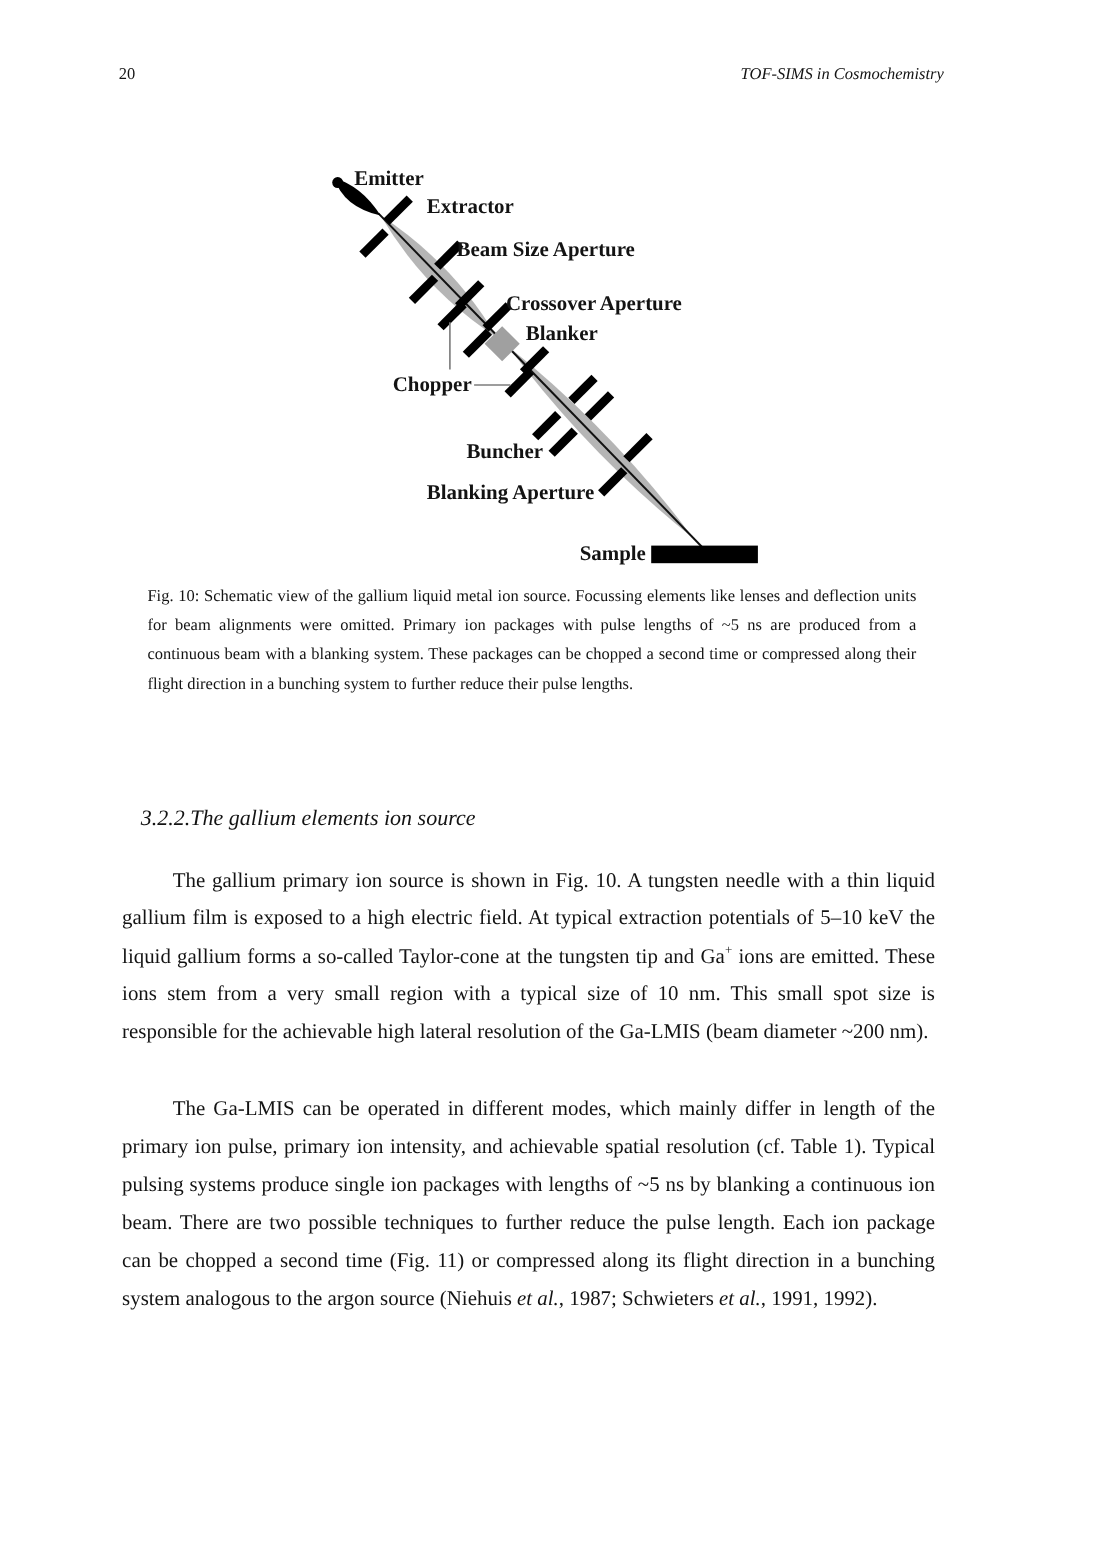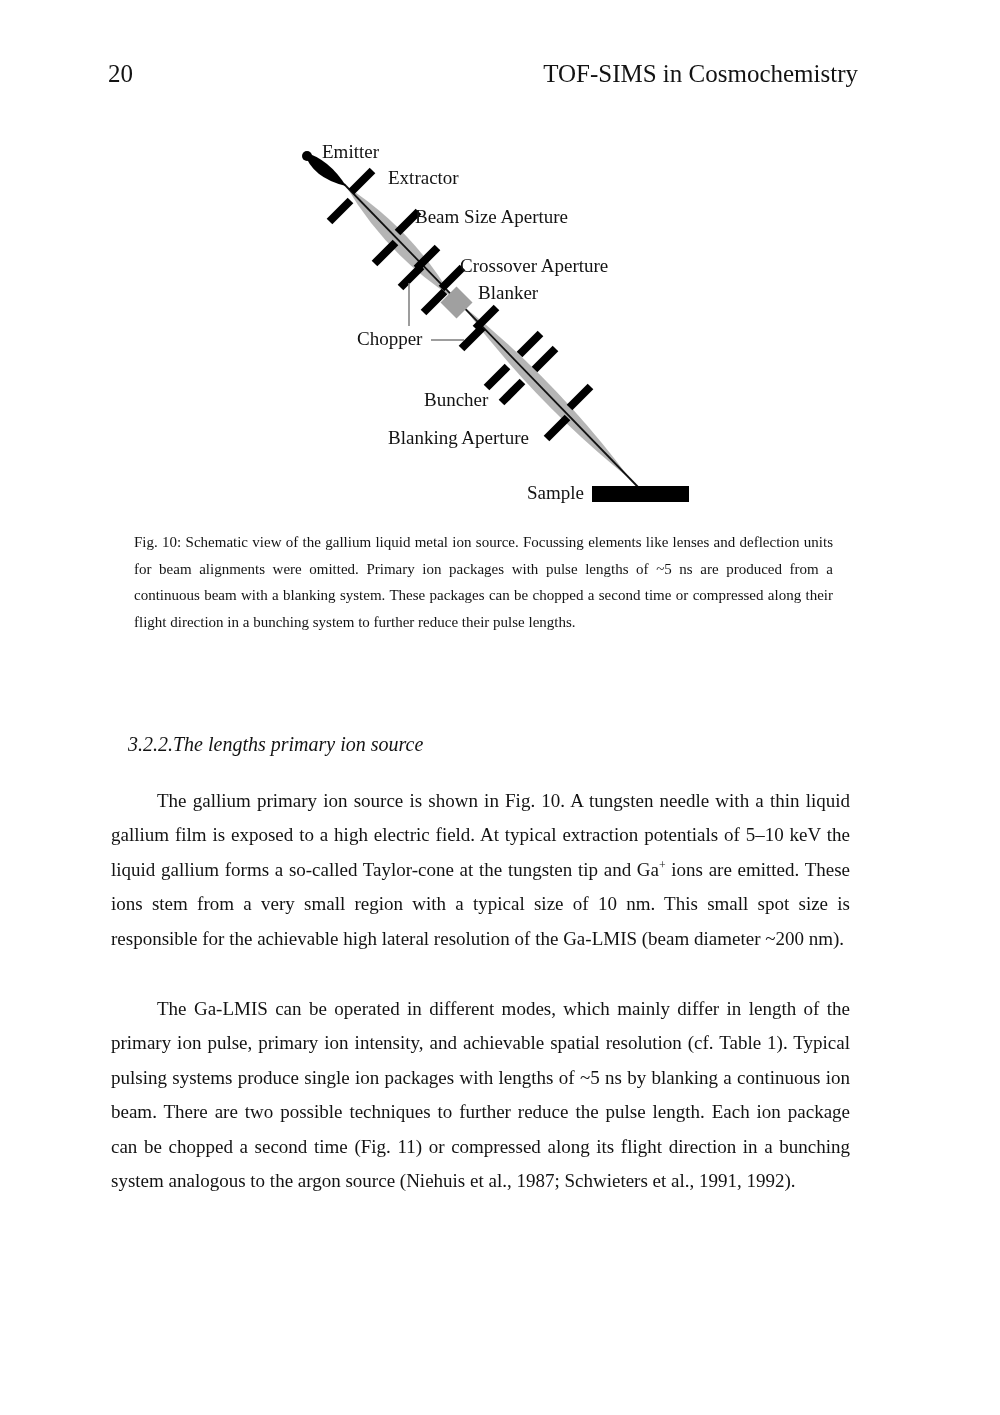--- a/index.html
+++ b/index.html
@@ -7,27 +7,27 @@
     width: 1000px; height: 1415px;
     background: #ffffff;
     font-family: "Liberation Serif", serif;
     color: #131313;
     position: relative;
     overflow: hidden;
   }
   .page-header {
     position: absolute; top: 60px; left: 108px; right: 142px;
     display: flex; justify-content: space-between; align-items: baseline;
-    font-size: 25px;
+    font-size: 15px;
     gap: 20px;
   }
-  .running-title { }
+  .running-title { font-style: italic; }
   .figure-wrap {
-    position: absolute; left: 290px; top: 130px;
-    width: 410px; height: 380px;
+    position: absolute; left: 290px; top: 140px;
+    width: 410px; height: 380px; font-weight: bold;
   }
   .figure-wrap svg { display: block; width: 410px; height: 380px; }
   .fig-label {
     font-family: "Liberation Serif", serif;
     font-size: 19px; fill: #131313;
   }
   .caption {
     position: absolute; top: 529px; left: 134px; width: 699px;
     font-size: 15px; line-height: 26.6px;
     text-align: justify; text-align-last: left;
@@ -41,21 +41,21 @@
     position: absolute; left: 111px; width: 739px;
     font-size: 19px; line-height: 34.4px;
     text-align: justify; text-align-last: left;
     text-indent: 46px;
   }
   #para-1 { top: 765px; }
   #para-2 { top: 973px; }
   .body-para sup {
     font-size: 0.62em; line-height: 0; vertical-align: super;
   }
-  .it { }
+  .it { font-style: italic; }
 </style>
 </head>
 <body>
 
 <div class="page-header">
   <span>20</span>
   <span class="running-title">TOF-SIMS in Cosmochemistry</span>
 </div>
 
 <div class="figure-wrap">
@@ -103,17 +103,17 @@
     <text class="fig-label" x="357" y="355">Chopper</text>
     <text class="fig-label" x="424" y="416">Buncher</text>
     <text class="fig-label" x="388" y="454">Blanking Aperture</text>
     <text class="fig-label" x="527" y="509">Sample</text>
   </svg>
 </div>
 
 <div class="caption">Fig. 10: Schematic view of the gallium liquid metal ion source. Focussing elements like lenses and deflection units for beam alignments were omitted. Primary ion packages with pulse lengths of ~5 ns are produced from a continuous beam with a blanking system. These packages can be chopped a second time or compressed along their flight direction in a bunching system to further reduce their pulse lengths.</div>
 
 <div class="section-heading">
-  <span class="section-number">3.2.2.</span><span>The lengths primary ion source</span>
+  <span class="section-number">3.2.2.</span><span>The gallium elements ion source</span>
 </div>
 
 <p class="body-para" id="para-1"><span>The gallium primary ion source is shown in Fig. 10. A tungsten needle with a thin liquid gallium film is exposed to a high electric field. At typical extraction potentials of 5–10 keV the liquid gallium forms a so-called Taylor-cone at the tungsten tip and Ga</span><sup>+</sup><span> ions are emitted. These ions stem from a very small region with a typical size of 10 nm. This small spot size is responsible for the achievable high lateral resolution of the Ga-LMIS (beam diameter ~200 nm).</span></p>
 <p class="body-para" id="para-2"><span>The Ga-LMIS can be operated in different modes, which mainly differ in length of the primary ion pulse, primary ion intensity, and achievable spatial resolution (cf. Table 1). Typical pulsing systems produce single ion packages with lengths of ~5 ns by blanking a continuous ion beam. There are two possible techniques to further reduce the pulse length. Each ion package can be chopped a second time (Fig. 11) or compressed along its flight direction in a bunching system analogous to the argon source (Niehuis </span><span class="it">et al.</span><span>, 1987; Schwieters </span><span class="it">et al.</span><span>, 1991, 1992).</span></p>
 
 </body></html>

